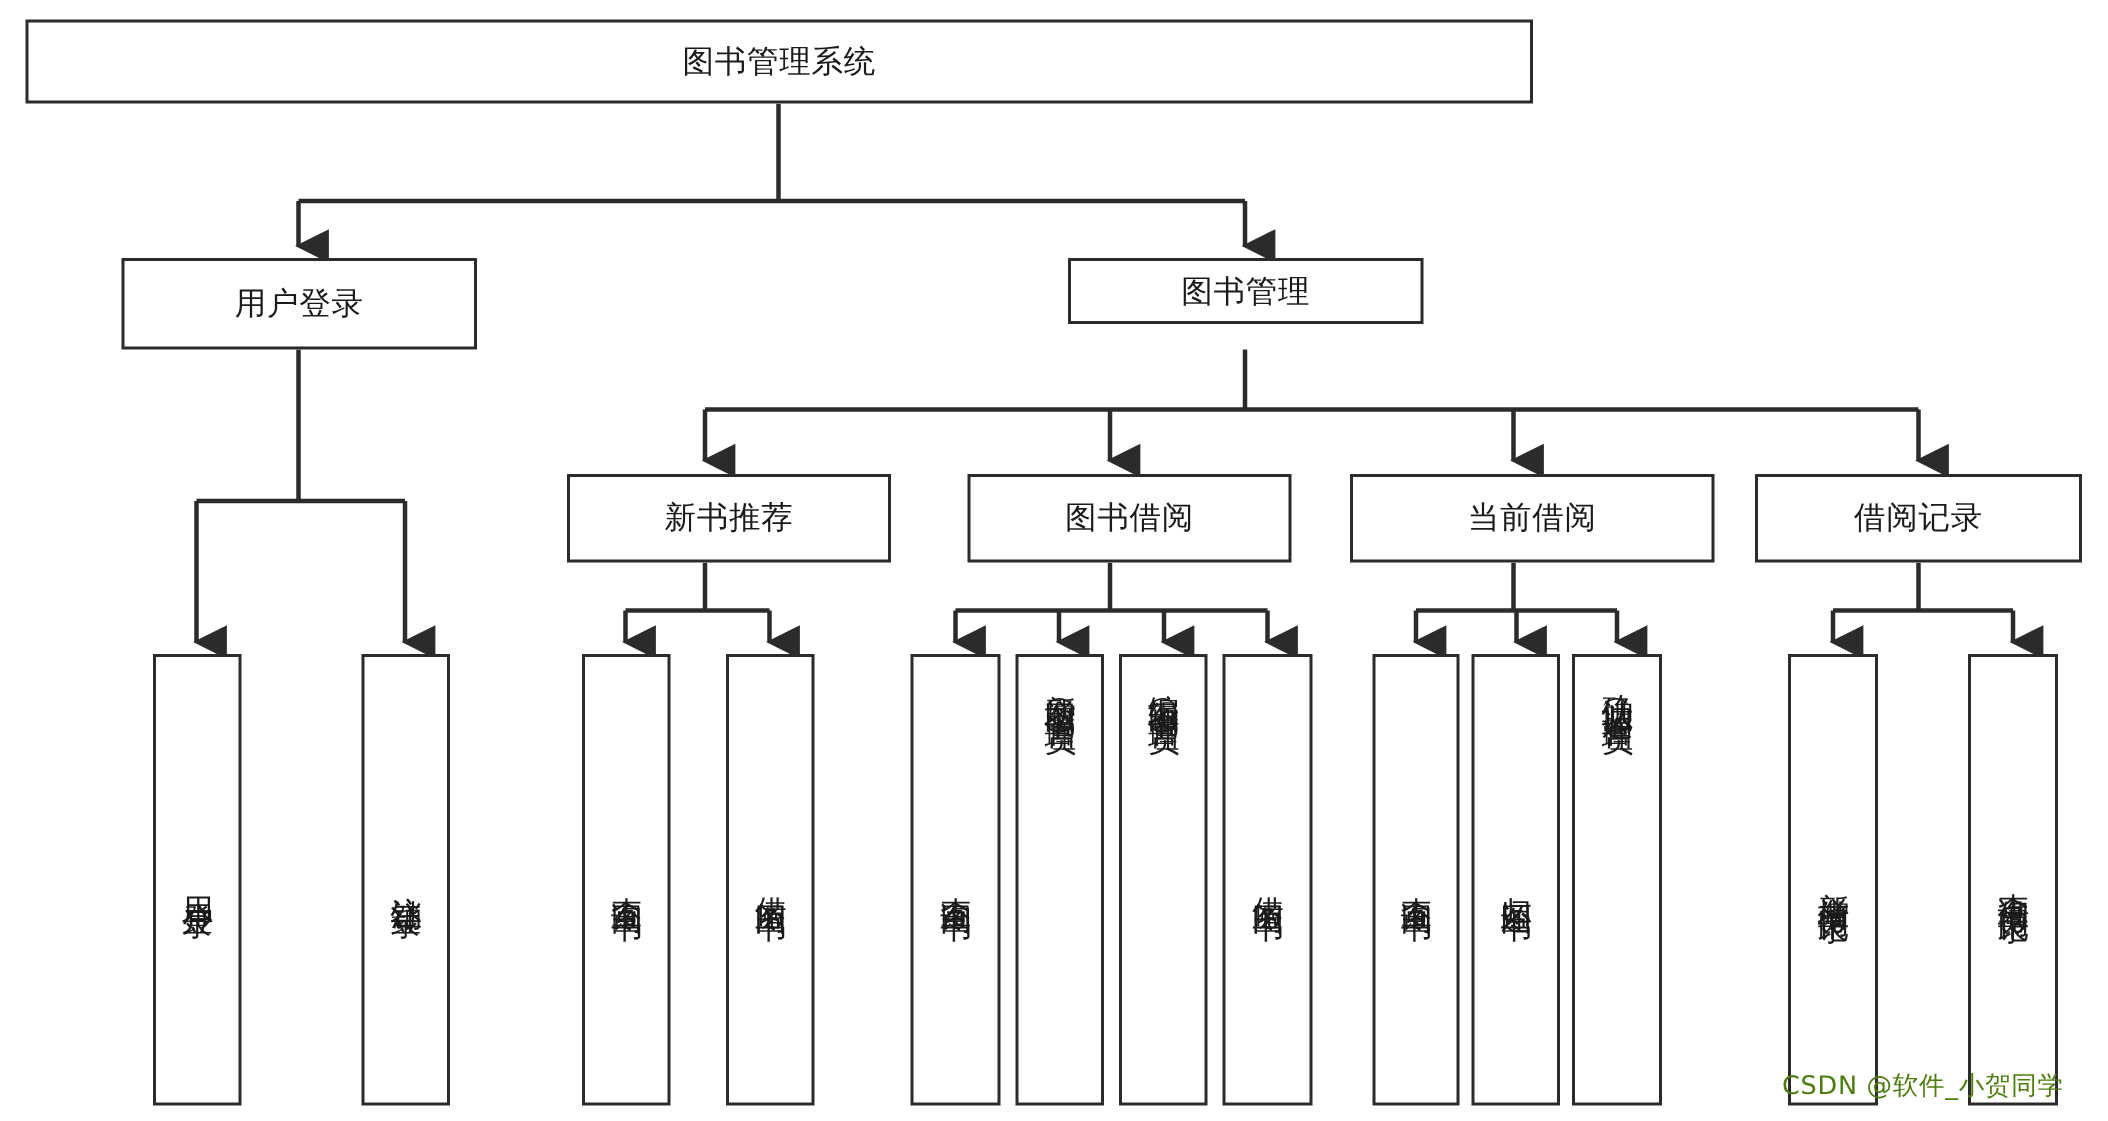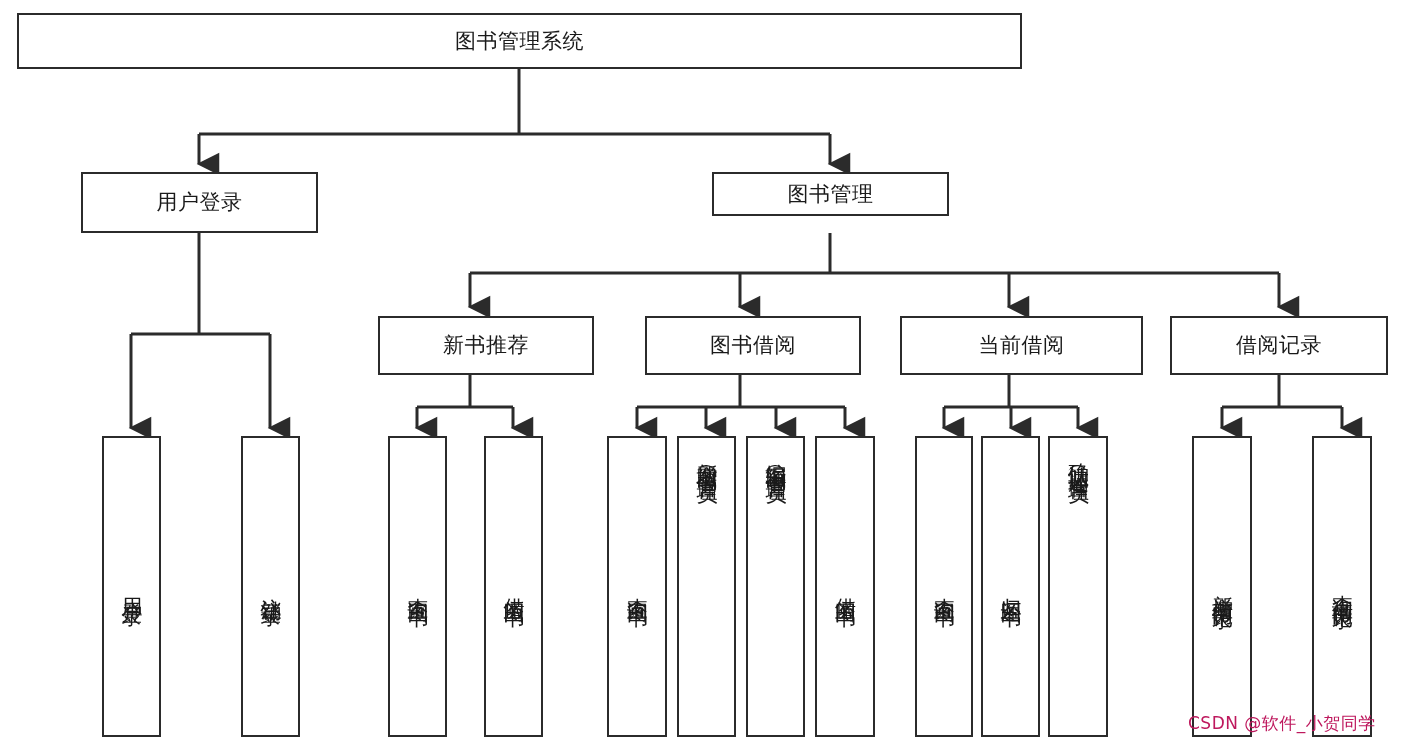--- a/index.html
+++ b/index.html
@@ -66,21 +66,21 @@
     top: 0;
     width: 1405px;
     height: 747px;
     pointer-events: none;
   }
   .watermark {
     position: absolute;
     left: 1188px;
     top: 712px;
     font-size: 17px;
-    color: #be185d;
+    color: #4d7c0f;
     white-space: nowrap;
     letter-spacing: 0.5px;
   }
 </style>
 </head>
 <body>
 
 <div id="canvas">
 
   <svg class="links" viewBox="0 0 1405 747">

